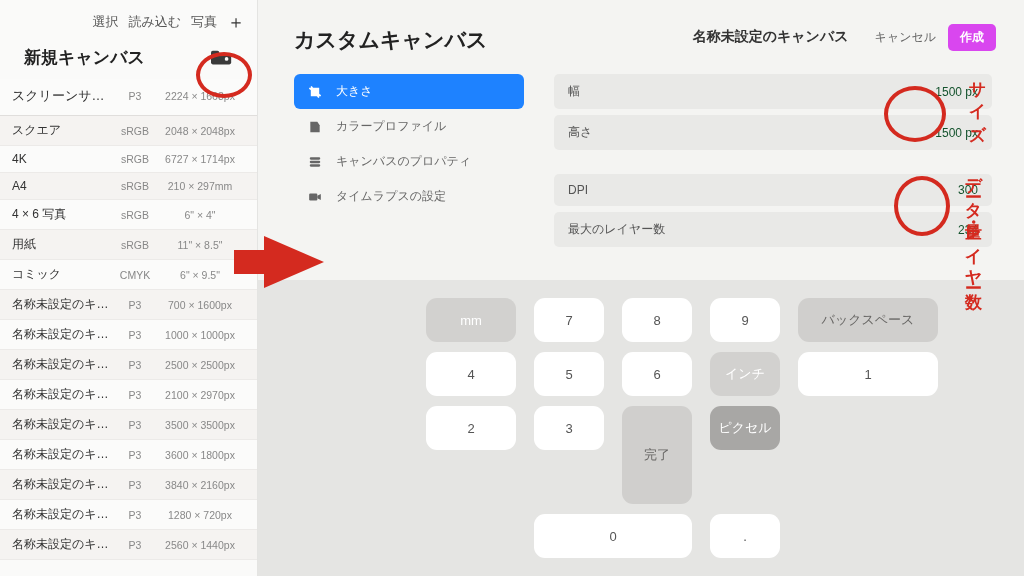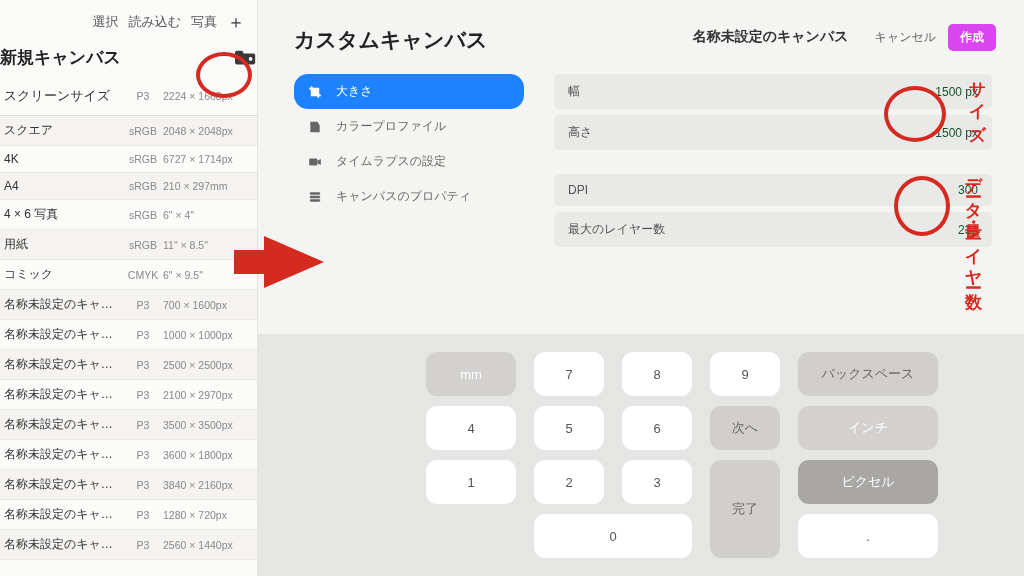--- a/index.html
+++ b/index.html
@@ -12,54 +12,54 @@
     display: flex; flex-direction: column; position: relative;
   }
   .left-top {
     display: flex; justify-content: flex-end; align-items: center;
     gap: 10px; padding: 10px 12px 6px; font-size: 13px; color: #555;
   }
   .left-top span { cursor: pointer; }
   .plus { font-size: 18px; font-weight: 300; color: #333; }
   .left-heading-row {
     display: flex; align-items: center; justify-content: space-between;
-    padding: 6px 0 10px;
+    padding: 6px 24px 10px;
   }
   .left-heading { font-size: 17px; font-weight: 700; color: #222; }
   .folder-icon { width: 22px; height: 16px; }
   .preset-list { flex: 1; overflow-y: auto; }
 
   .preset-row {
     display: flex; align-items: center; justify-content: space-between;
-    padding: 6px 4px; font-size: 12px; color: #333;
+    padding: 6px 12px; font-size: 12px; color: #333;
     border-bottom: 1px solid #eceae8; background: #fbfbfa;
   }
   .preset-row .name { flex: 1; white-space: nowrap; overflow: hidden; text-overflow: ellipsis; }
   .preset-row .space { width: 40px; font-size: 10.5px; color: #888; text-align: center; }
-  .preset-row .dims  { width: 90px; font-size: 10.5px; color: #888; text-align: left; }
+  .preset-row .dims  { width: 90px; font-size: 10.5px; color: #888; text-align: center; }
   .preset-row.emph { background: #f5f3f1; }
   .preset-row.first .name { font-size: 13px; }
   .preset-row.first { padding-top: 8px; padding-bottom: 10px; border-bottom: 1px solid #e0dedc; }
 
   
   .right { flex: 1; height: 100%; display: flex; flex-direction: column; padding: 26px 28px 0 36px; position: relative; }
   .right-header { display: flex; align-items: flex-start; }
   .right-title { font-size: 21px; font-weight: 700; color: #222; flex: 1; }
   .right-subtitle { font-size: 14px; font-weight: 600; color: #333; margin-right: 14px; margin-top: 2px; }
   .btn { font-size: 12px; padding: 5px 12px; border-radius: 5px; border: none; cursor: pointer; margin-top: -2px; }
   .btn-cancel { background: transparent; color: #666; }
   .btn-create { background: #d946ef; color: #fff; font-weight: 600; }
 
   .mid { display: flex; margin-top: 20px; gap: 30px; }
 
   
   .settings-nav { width: 230px; display: flex; flex-direction: column; gap: 0; }
   .nav-item {
     display: flex; align-items: center; gap: 14px;
-    padding: 9px 14px; font-size: 12px; color: #666; border-radius: 14px; cursor: pointer;
+    padding: 9px 14px; font-size: 12px; color: #666; border-radius: 6px; cursor: pointer;
   }
   .nav-item.selected { background: #1e82ff; color: #fff; }
   .nav-icon { width: 14px; height: 14px; display: inline-flex; align-items: center; justify-content: center; }
   .nav-item.selected .nav-icon svg { stroke: #fff; fill: #fff; }
 
   
   .fields { flex: 1; display: flex; flex-direction: column; gap: 7px; margin-right: 4px; }
   .field-group { display: flex; flex-direction: column; gap: 6px; }
   .field {
     display: flex; align-items: center; justify-content: space-between;
@@ -237,35 +237,35 @@
           <span class="nav-icon">
             <svg width="14" height="14" viewBox="0 0 24 24" fill="#666">
               <path d="M4 3h12l4 6v12H4z"></path>
             </svg>
           </span>
           <span>カラープロファイル</span>
         </div>
         <div class="nav-item">
           <span class="nav-icon">
             <svg width="14" height="14" viewBox="0 0 24 24" fill="#666">
-              <rect x="2" y="6" width="14" height="12" rx="2"></rect>
-              <path d="M16 10l6-3v10l-6-3z"></path>
-            </svg>
-          </span>
-          <span>タイムラプスの設定</span>
-        </div>
-        <div class="nav-item">
-          <span class="nav-icon">
-            <svg width="14" height="14" viewBox="0 0 24 24" fill="#666">
               <rect x="3" y="4" width="18" height="4" rx="2"></rect>
               <rect x="3" y="10" width="18" height="4" rx="2"></rect>
               <rect x="3" y="16" width="18" height="4" rx="2"></rect>
             </svg>
           </span>
           <span>キャンバスのプロパティ</span>
+        </div>
+        <div class="nav-item">
+          <span class="nav-icon">
+            <svg width="14" height="14" viewBox="0 0 24 24" fill="#666">
+              <rect x="2" y="6" width="14" height="12" rx="2"></rect>
+              <path d="M16 10l6-3v10l-6-3z"></path>
+            </svg>
+          </span>
+          <span>タイムラプスの設定</span>
         </div>
       </div>
 
     <div class="fields">
       <div class="field-group">
         <div class="field">
           <span>幅</span>
           <span class="val">1500 px</span>
         </div>
         <div class="field">
@@ -289,21 +289,20 @@
 
   <div class="keypad-wrap" id="keypad">
       <div class="key unit light">mm</div>
       <div class="key ">7</div>
       <div class="key ">8</div>
       <div class="key ">9</div>
       <div class="key action">バックスペース</div>
       <div class="key ">4</div>
       <div class="key ">5</div>
       <div class="key ">6</div>
-      <div class="key action">次へ</div>
       <div class="key unit light">インチ</div>
       <div class="key ">1</div>
       <div class="key ">2</div>
       <div class="key ">3</div>
       <div class="key action done span2">完了</div>
       <div class="key unit active">ピクセル</div>
       <div class="key zero">0</div>
       <div class="key ">.</div>
     </div>
 </div>

